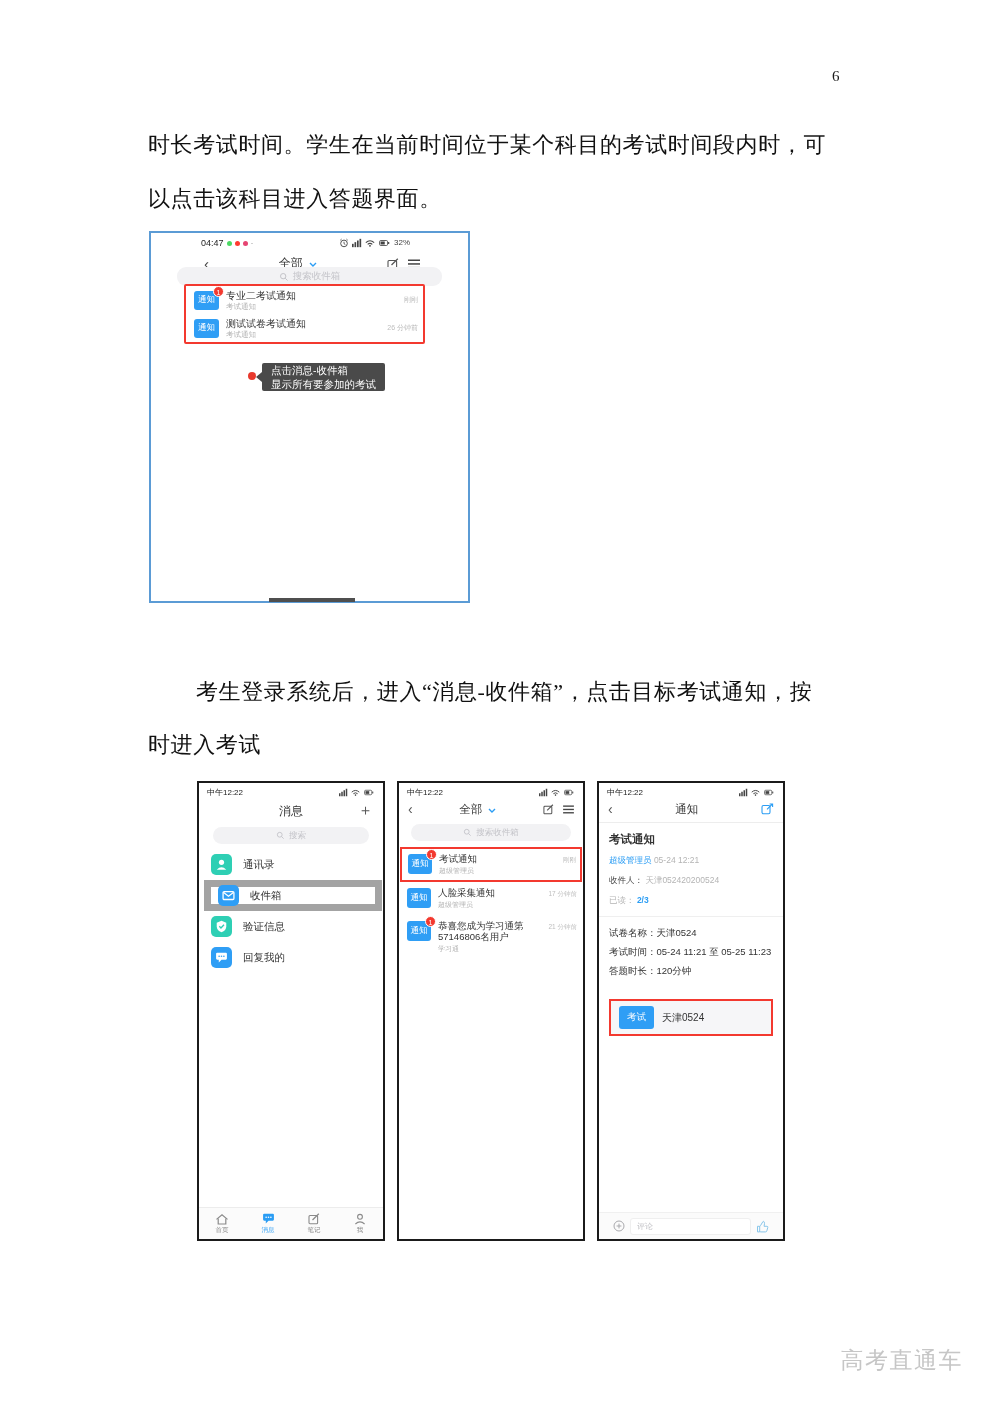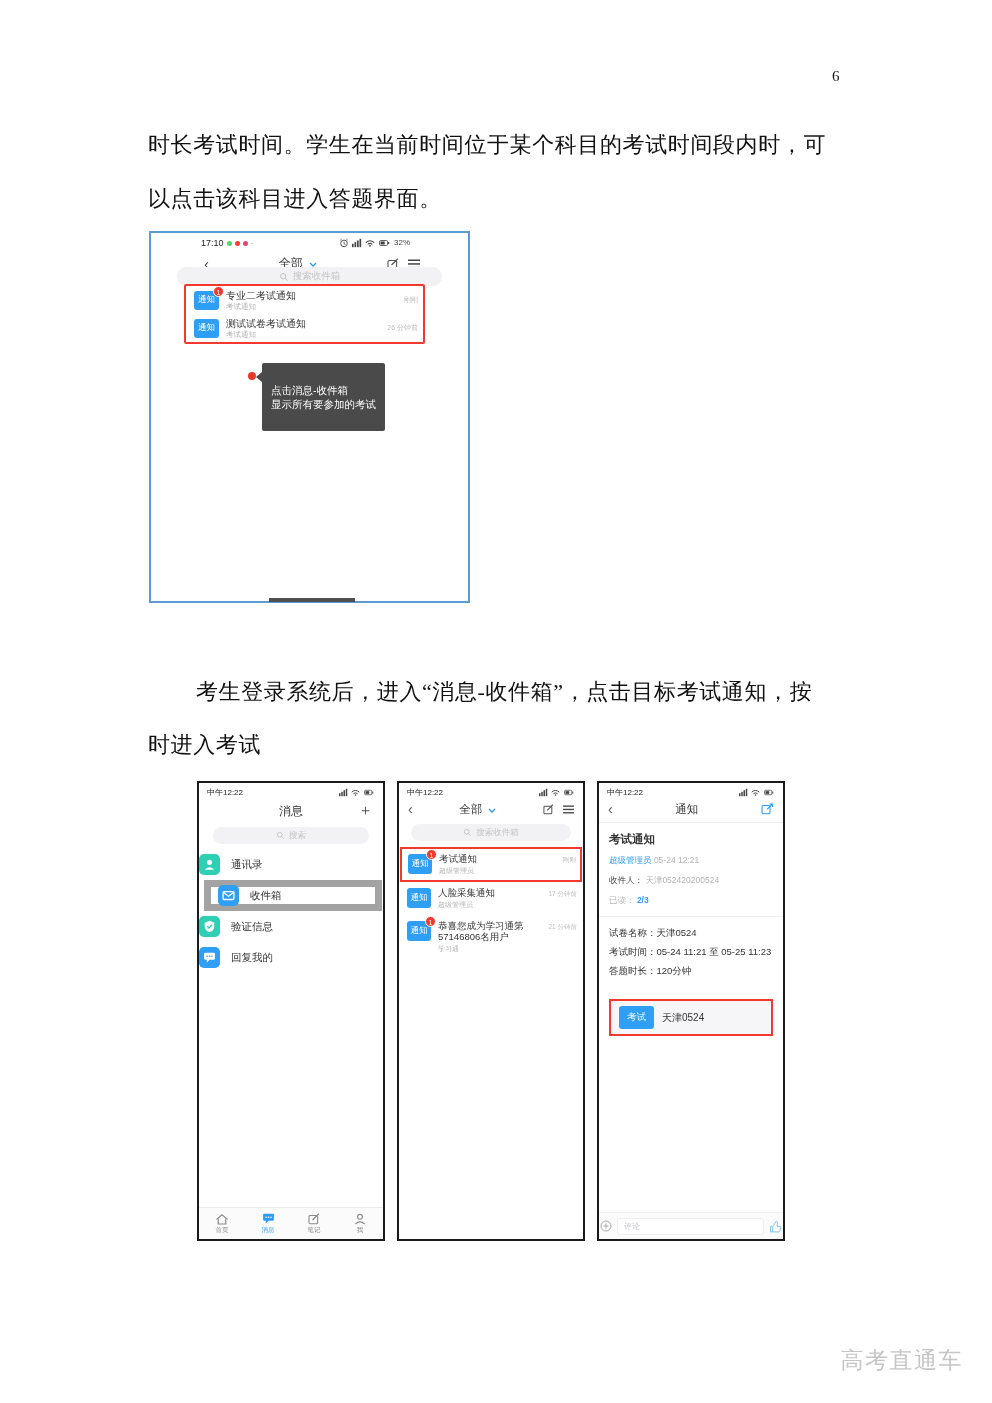--- a/index.html
+++ b/index.html
@@ -41,21 +41,21 @@
   .f-search { position:absolute; left:26px; right:26px; top:34px; height:19px; font-size:9.5px; }
   .f-redbox { position:absolute; left:33px; top:51px; width:241px; height:60px;
               border:2px solid #f3392f; border-radius:2px; }
   .f-row { display:flex; align-items:center; gap:7px; height:28px; padding:0 5px 0 8px; }
   .f-row .badge { width:25px; height:19px; font-size:8.5px; }
   .f-title { font-size:10px; color:#333; line-height:11px; }
   .f-sub   { font-size:7.5px; color:#b4b4b4; line-height:9px; margin-top:1px; }
   .f-time  { font-size:7px; color:#bdbdbd; margin-left:auto; flex:none; }
   .f-dot   { position:absolute; left:97px; top:139px; width:8px; height:8px; border-radius:50%; background:#e8392d; }
   .f-tip   { position:absolute; left:111px; top:130px; background:#4a4a4a; color:#fff; font-size:10.5px;
-             line-height:14px; padding:20px 9px; border-radius:2px; white-space:nowrap; }
+             line-height:14px; padding:0 9px; border-radius:2px; white-space:nowrap; }
   .f-tip::before { content:""; position:absolute; left:-6px; top:9px; border-top:5px solid transparent;
              border-bottom:5px solid transparent; border-right:6px solid #4a4a4a; }
   .f-homebar { position:absolute; left:118px; top:365px; width:86px; height:4px; background:#4f4f4f; }
 
   
   .phonerow { position:absolute; left:197px; top:781px; display:flex; gap:12px; }
   .phone { position:relative; width:188px; height:460px; border:2px solid #1b1b1b; background:#fff;
            font-family:"Liberation Sans",sans-serif; overflow:hidden; }
   .p-status { display:flex; justify-content:space-between; align-items:center;
               padding:4px 8px 0 8px; font-size:8px; color:#222; height:14px; }
@@ -63,21 +63,21 @@
   .navrow { display:flex; align-items:center; height:20px; padding:0 9px; margin-top:2px; }
   .navrow .ttl { flex:1; text-align:center; font-size:11.5px; color:#333; }
   .navrow .back { color:#555; }
   .navicons { display:flex; align-items:center; gap:9px; }
 
   
   .p1-titlebar { position:relative; height:22px; margin-top:2px; }
   .p1-titlebar .t { position:absolute; left:0; right:0; text-align:center; top:4px; font-size:12px; color:#333; }
   .p1-add { position:absolute; right:10px; top:2px; font-size:15px; color:#555; }
   .p1-list { margin-top:5px; }
-  .p1-row { display:flex; align-items:center; gap:11px; height:31px; }
+  .p1-row { display:flex; align-items:center; gap:11px; height:31px; padding-left:12px; }
   .p1-row.hl { border:7px solid #a3a3a3; margin:0 1px 0 5px; padding-left:7px; }
   .p1-icon { width:21px; height:21px; border-radius:5px; display:flex; align-items:center;
              justify-content:center; flex:none; }
   .p1-label { font-size:10.5px; color:#333; }
   .teal { background:#2ecfb4; } .blue { background:#2f9ef5; }
   .p1-tabs { position:absolute; bottom:0; left:0; right:0; height:32px; border-top:1px solid #ececec;
              display:flex; background:#fbfbfb; }
   .p1-tab { flex:1; display:flex; flex-direction:column; align-items:center; justify-content:center;
             gap:1px; font-size:6.5px; color:#8a8a8a; }
   .p1-tab.active { color:#2b9df4; }
@@ -98,21 +98,21 @@
   .p3-meta { margin-top:8px; font-size:8.5px; }
   .bluetxt { color:#2b9df4; } .graytxt { color:#b4b4b4; } .darktxt { color:#444; }
   .p3-hr { border-top:1px solid #efefef; margin:9px -10px 0; }
   .p3-line { margin-top:6px; font-size:9.5px; color:#333; }
   .p3-line.first { margin-top:10px; }
   .p3-cardbox { margin-top:21px; border:2px solid #f3392f; }
   .p3-card { background:#f6f6f8; display:flex; align-items:center; gap:8px; padding:5px 8px; }
   .p3-exambtn { background:#2f9ef5; color:#fff; font-size:9.5px; padding:5px 8px; border-radius:3px; flex:none; }
   .p3-examname { font-size:10px; color:#333; }
   .p3-comment { position:absolute; bottom:0; left:0; right:0; height:27px; border-top:1px solid #f0f0f0;
-                display:flex; align-items:center; gap:5px; padding:0 1px; background:#fbfbfb; }
+                display:flex; align-items:center; gap:5px; padding:0 14px; background:#fbfbfb; }
   .p3-input { flex:1; height:17px; background:#fff; border:1px solid #efefef; border-radius:3px;
               font-size:8px; color:#c4c4c8; line-height:15px; padding-left:6px; }
 </style>
 </head>
 <body>
 
 <svg width="0" height="0" style="position:absolute">
   <defs>
     <symbol id="i-sig" viewBox="0 0 12 12">
         <rect x="0" y="7" width="2" height="4" fill="currentColor"></rect>
@@ -200,21 +200,21 @@
 
 <div class="page">
 
   <div class="pagenum">6</div>
   <div class="docline p1l1">时长考试时间。学生在当前时间位于某个科目的考试时间段内时，可</div>
   <div class="docline p1l2">以点击该科目进入答题界面。</div>
 
   <div class="fig1">
     <div class="f-status">
       <span class="lft">
-        <span>17:10</span>
+        <span>04:47</span>
         <span class="dot" style="background:#4cd964"></span>
         <span class="dot" style="background:#ff3b30"></span>
         <span class="dot" style="background:#e64572"></span>
         <span style="color:#999">·</span>
       </span>
       <span class="sicons">
         <svg width="10" height="10">
             <use href="#i-alarm"></use>
           </svg>
         <svg width="10" height="10">

